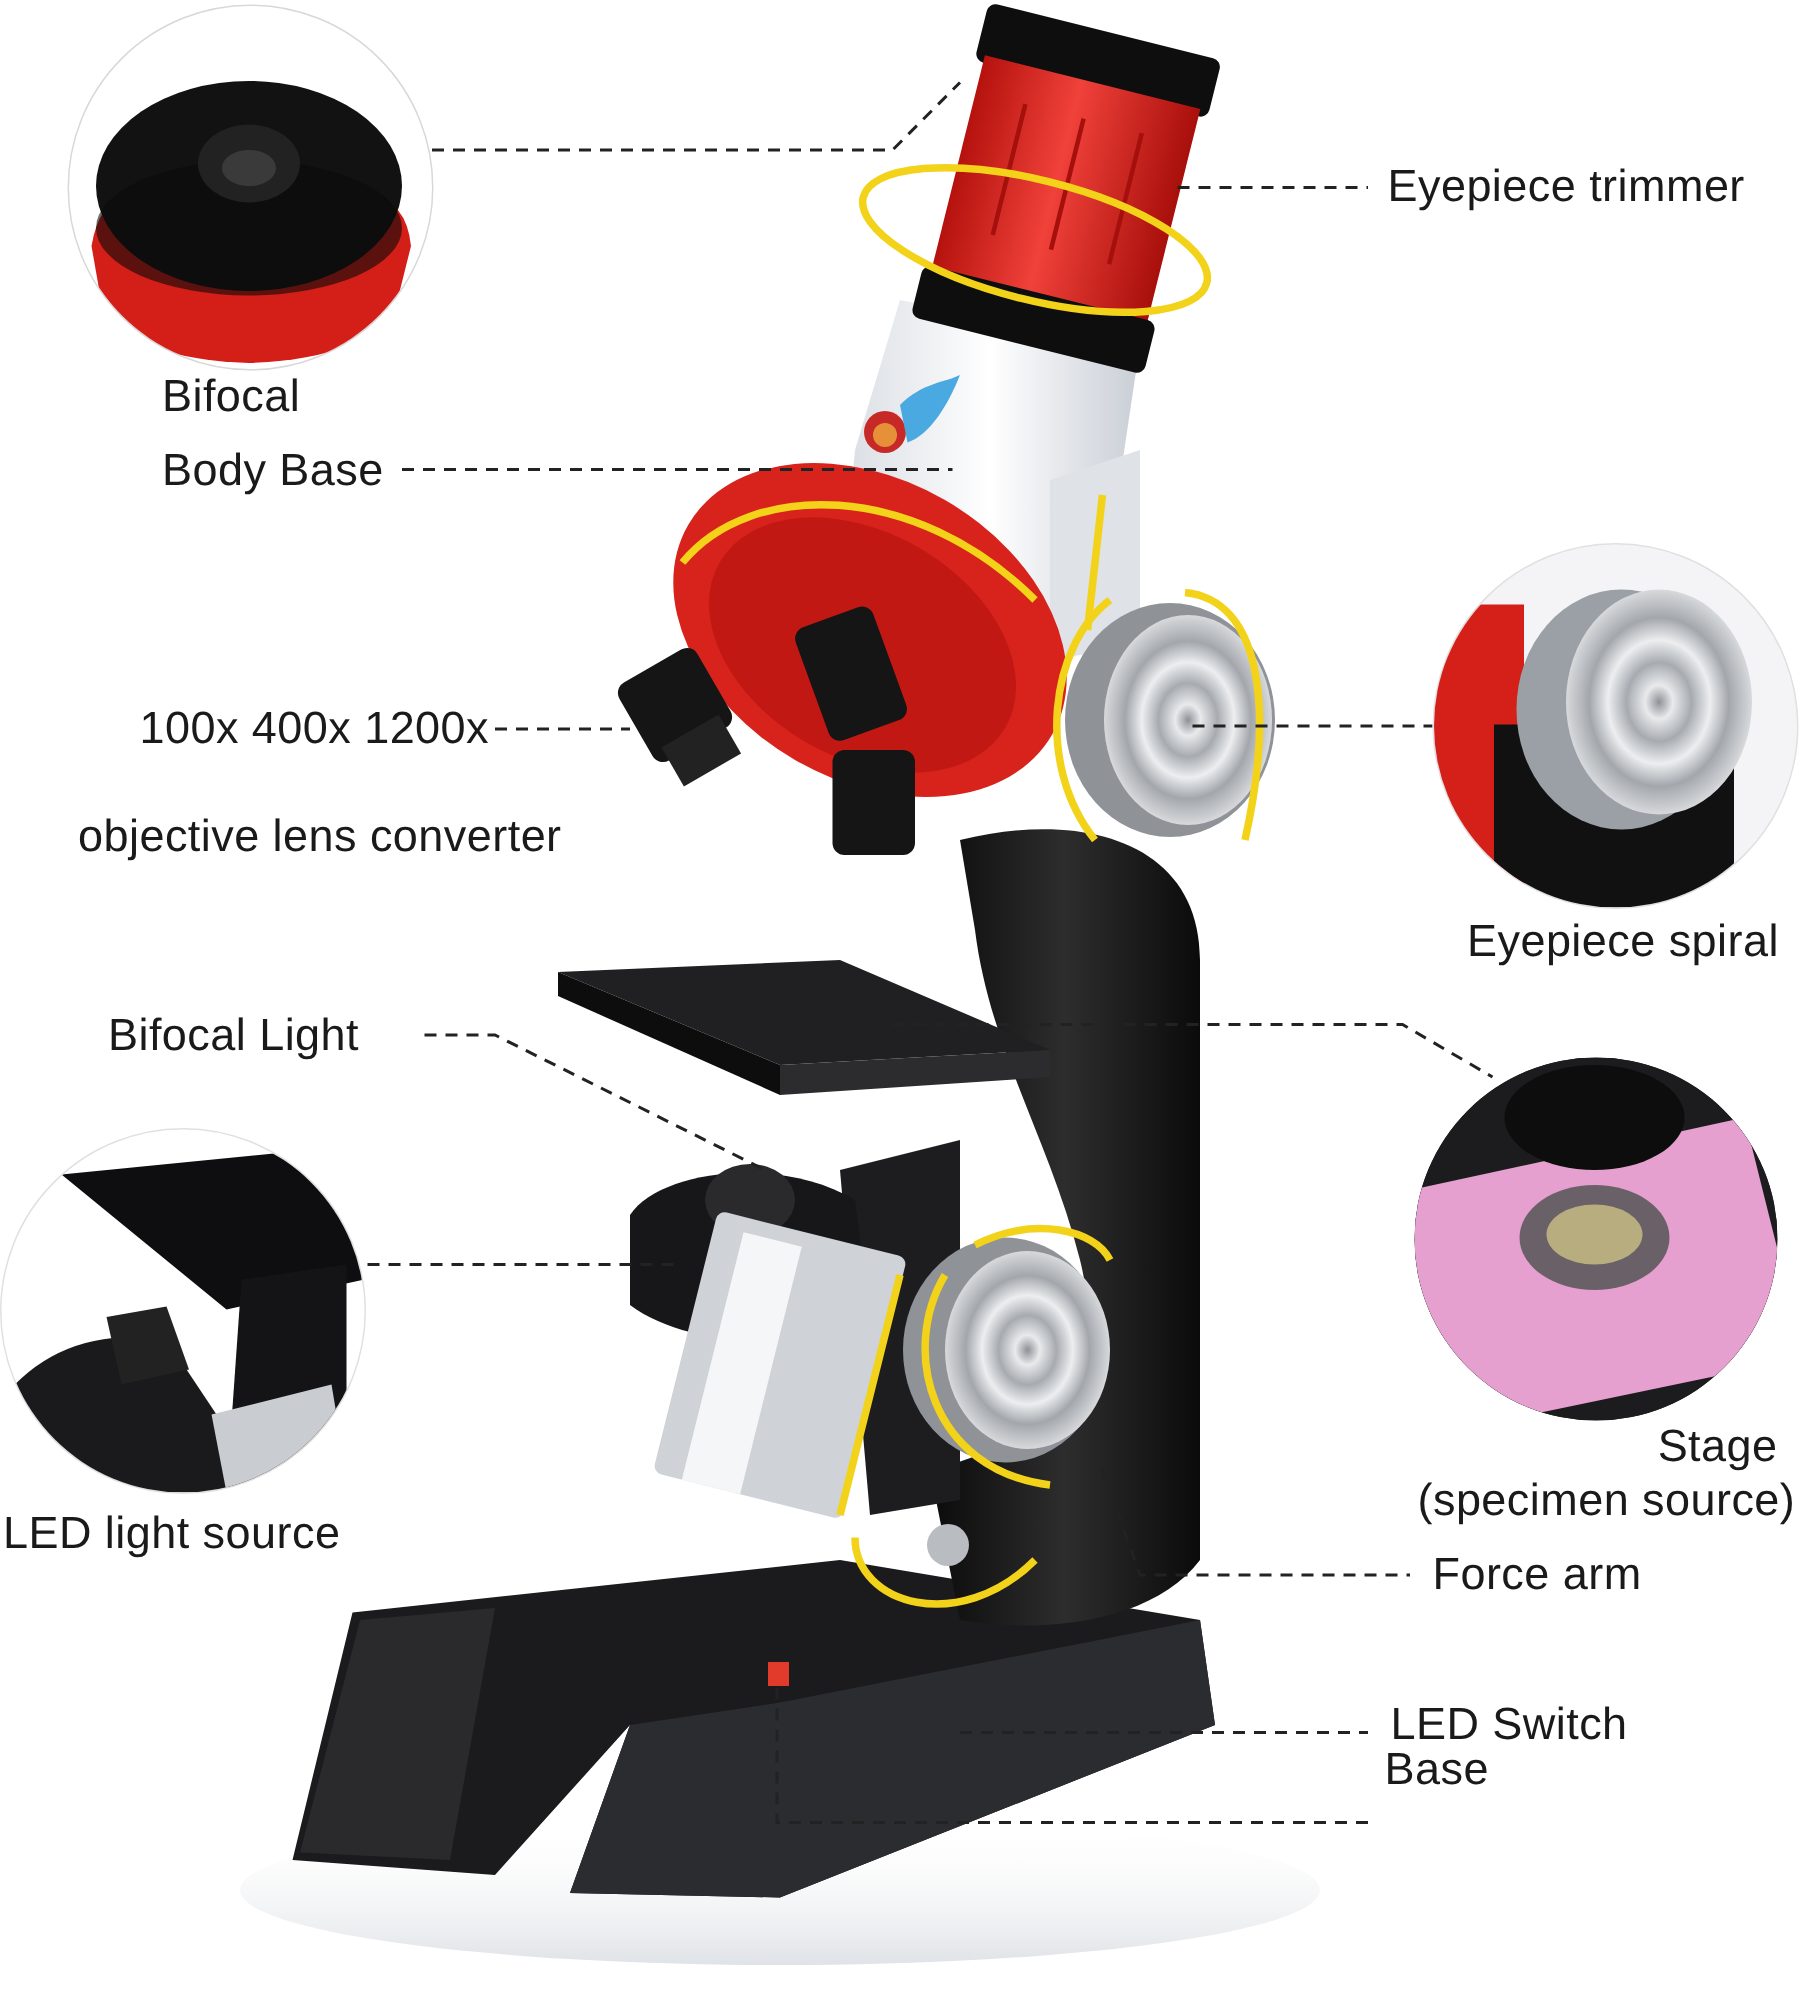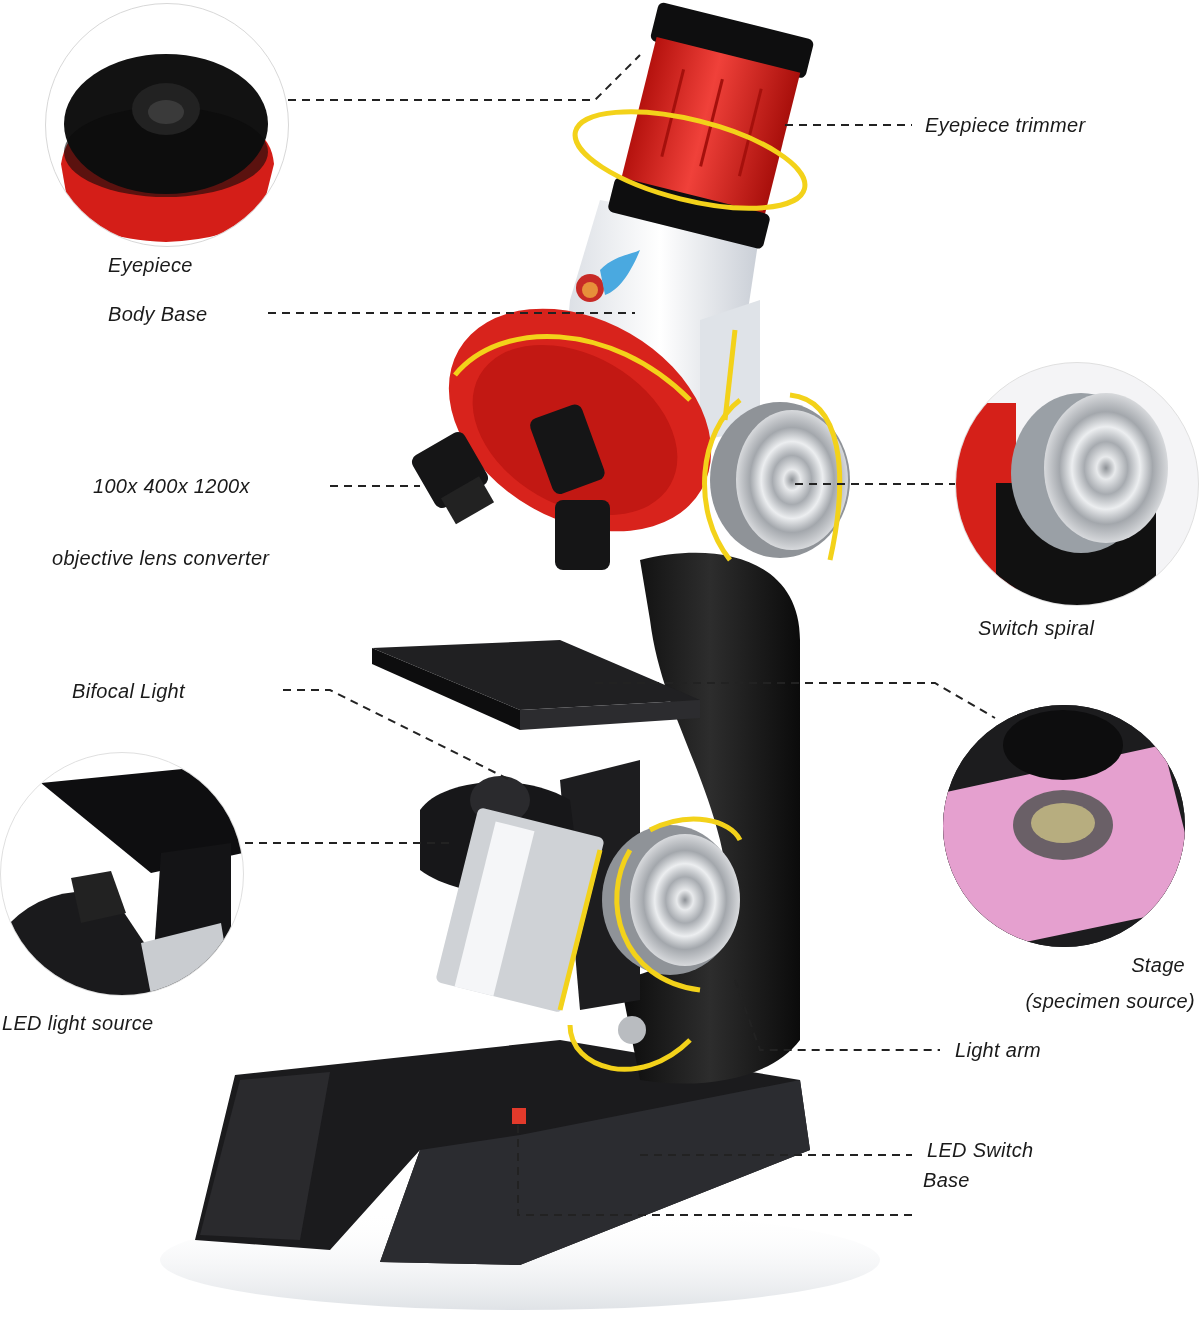--- a/index.html
+++ b/index.html
@@ -1,17 +1,17 @@
 <!DOCTYPE html>
 <html><head>
 <meta charset="utf-8">
 <style>
   html,body{margin:0;padding:0;background:#ffffff;}
   body{width:1200px;height:1327px;position:relative;overflow:hidden;font-family:"Liberation Sans",sans-serif;color:#1a1a1a;}
-  .label{position:absolute;font-size:20px;line-height:30px;white-space:nowrap;letter-spacing:0.3px;font-style:italic;}
+  .label{position:absolute;font-size:30px;line-height:30px;white-space:nowrap;letter-spacing:0.3px;}
   .center{text-align:right;}
   svg.art{position:absolute;left:0;top:0;}
   .inset{position:absolute;border-radius:50%;overflow:hidden;}
 </style>
 </head>
 <body>
 
 <svg class="art" width="1200" height="1327" viewBox="0 0 1200 1327">
   <defs>
     <linearGradient id="redG" x1="0" x2="1">
@@ -178,25 +178,25 @@
 <div class="inset" style="left:0px;top:752px;width:242px;height:242px;border:1px solid #e0e0e0;background:#fff;">
   <svg width="242" height="242" viewBox="0 0 242 242">
     <path d="M40 30 L242 10 L242 100 L150 120 Z" fill="#0e0e10"></path>
     <path d="M160 100 L230 90 L230 242 L150 242 Z" fill="#141416"></path>
     <path d="M0 180 Q40 130 110 140 L150 200 L150 242 L0 242 Z" fill="#1a1a1c"></path>
     <path d="M70 125 L110 118 L125 160 L80 170 Z" fill="#222"></path>
     <path d="M140 190 L220 170 L230 230 L150 242 Z" fill="#c9ccd0"></path>
   </svg>
 </div>
 
-<div class="label" style="left:108px;top:250px;">Eyepiece</div>
+<div class="label" style="left:108px;top:250px;">Bifocal</div>
 <div class="label" style="left:108px;top:299px;">Body Base</div>
 <div class="label" style="left:925px;top:110px;">Eyepiece trimmer</div>
 <div class="label" style="left:93px;top:471px;">100x 400x 1200x</div>
 <div class="label" style="left:52px;top:507px;margin-top:36px;">objective lens converter</div>
-<div class="label" style="left:978px;top:613px;">Switch spiral</div>
+<div class="label" style="left:978px;top:613px;">Eyepiece spiral</div>
 <div class="label" style="left:72px;top:676px;">Bifocal Light</div>
 <div class="label center" style="left:945px;top:950px;width:240px;">Stage</div>
 <div class="label center" style="left:945px;top:986px;width:250px;">(specimen source)</div>
 <div class="label" style="left:2px;top:1008px;">LED light source</div>
-<div class="label" style="left:955px;top:1035px;">Light arm</div>
+<div class="label" style="left:955px;top:1035px;">Force arm</div>
 <div class="label" style="left:923px;top:1140px;margin-top:25px;">Base</div>
 <div class="label" style="left:927px;top:1135px;">LED Switch</div>
 
 </body></html>

